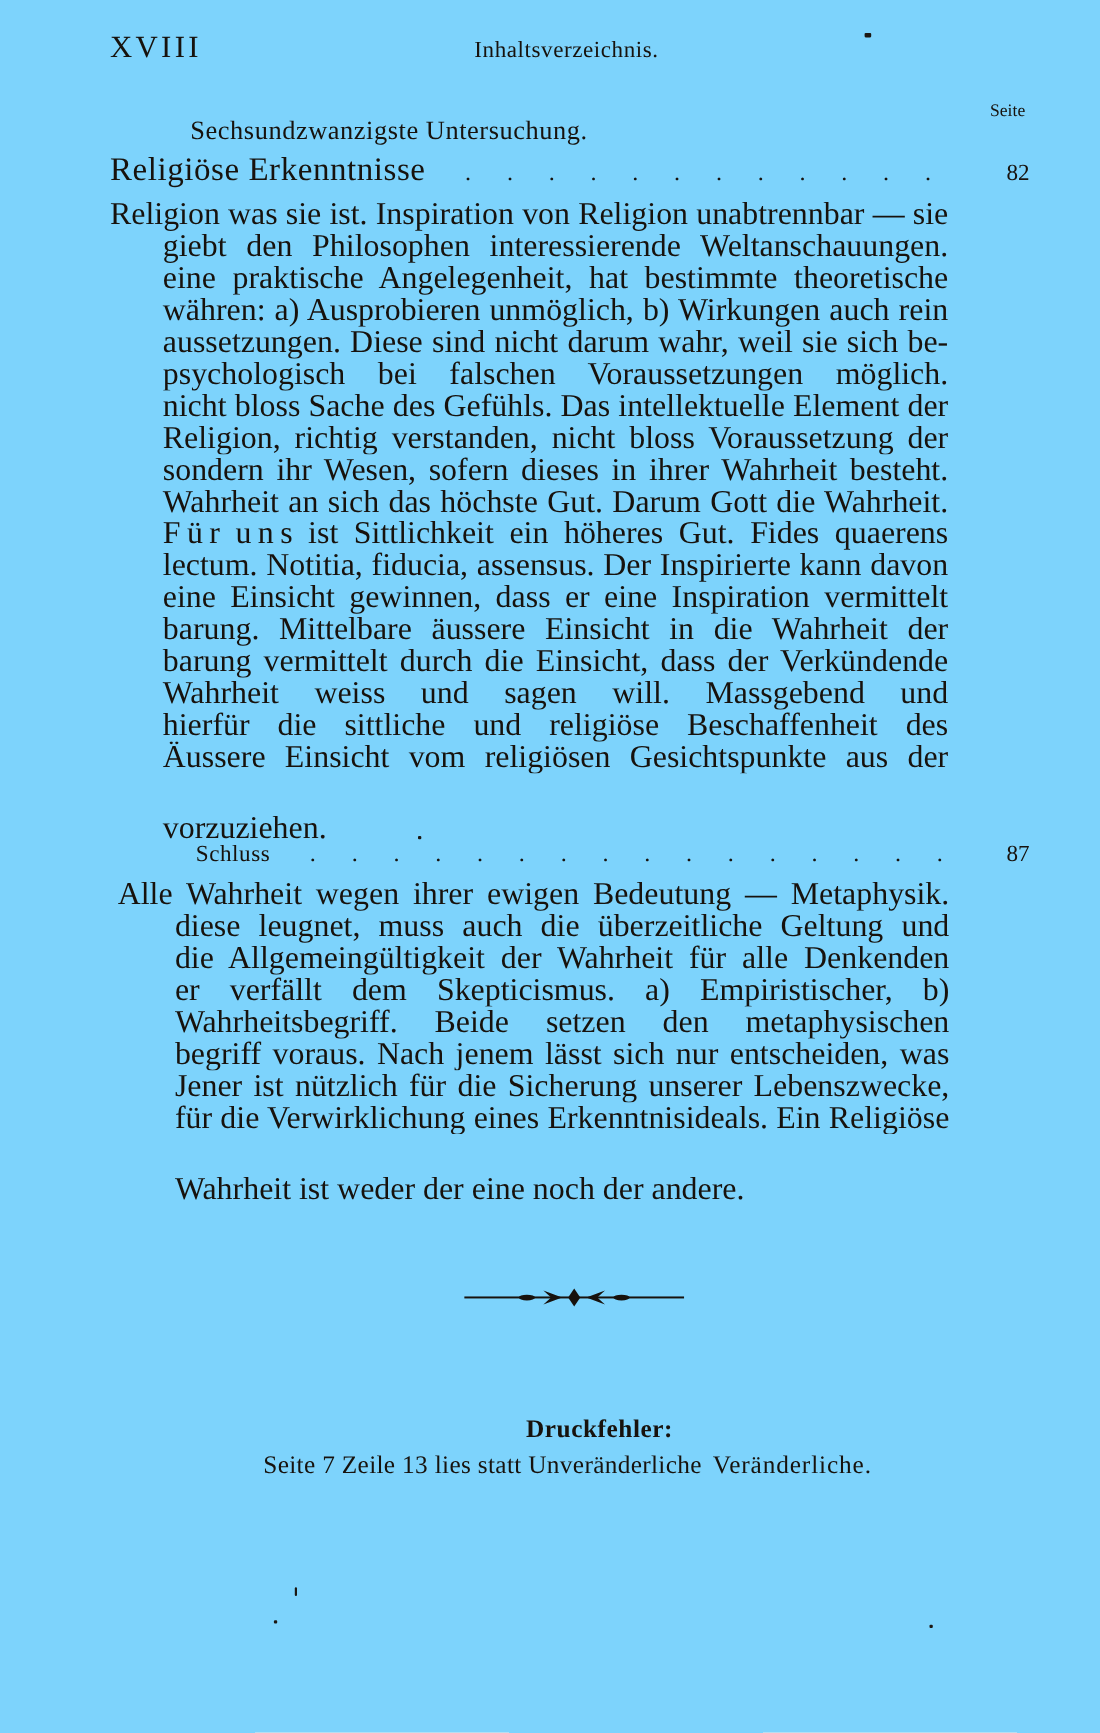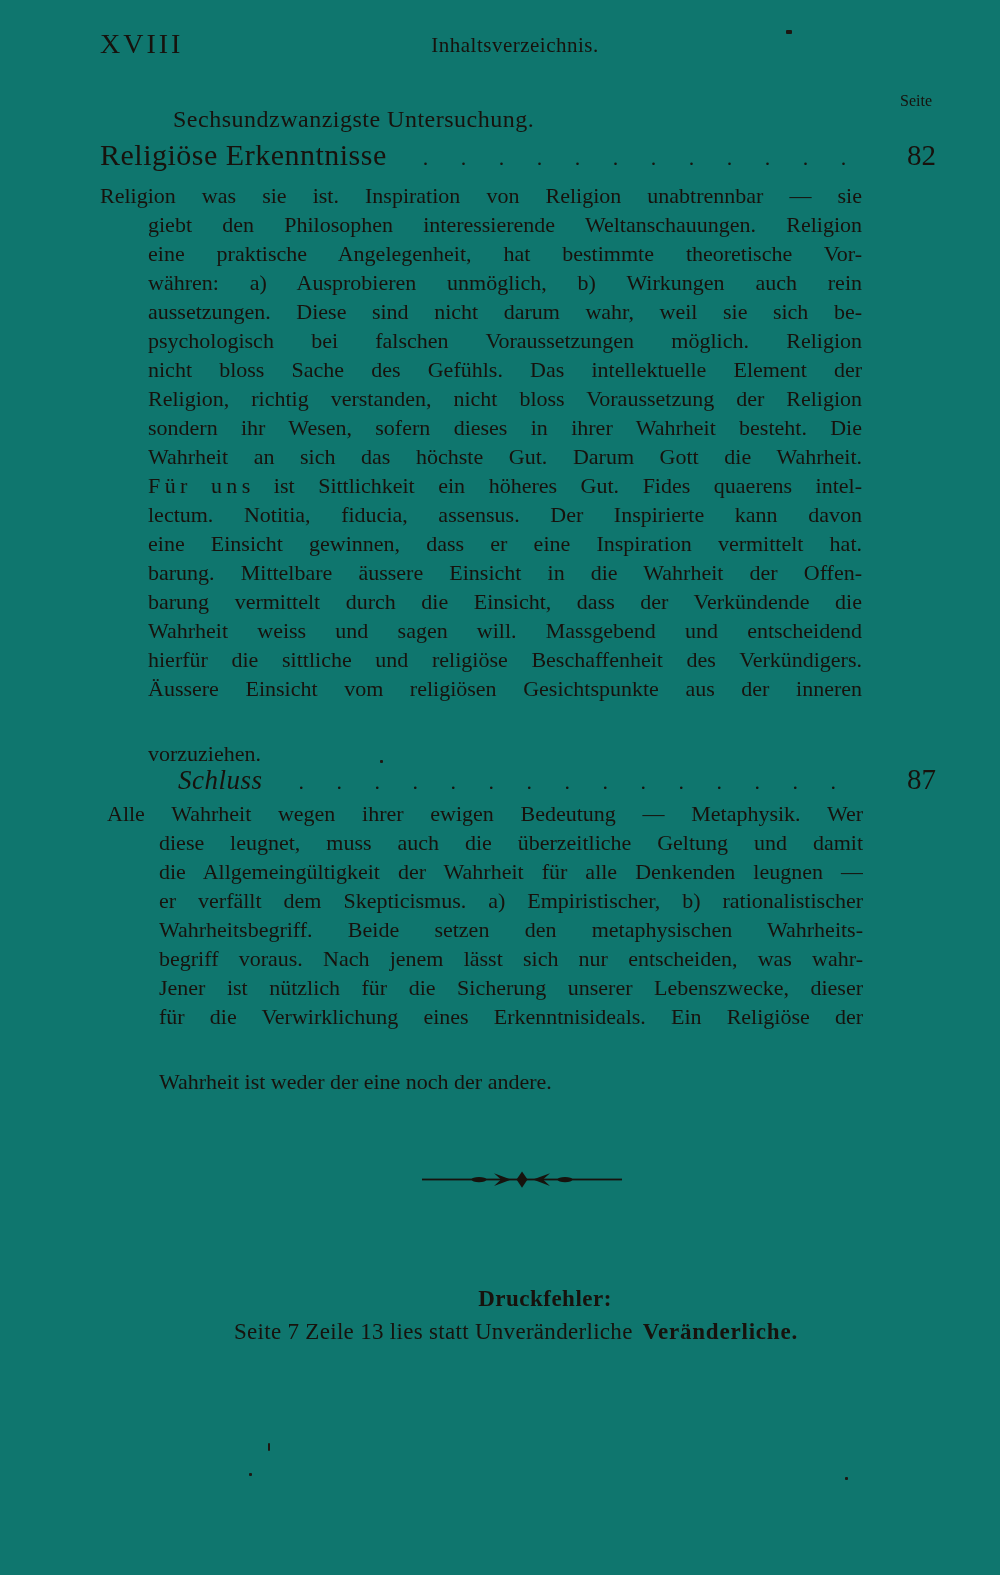--- a/index.html
+++ b/index.html
@@ -1,20 +1,20 @@
 <!DOCTYPE html>
 <html><head>
 <meta charset="utf-8">
 <style>
   html,body{margin:0;padding:0;background:#e8e8e8;}
   .page{
     position:relative;
     width:1000px;height:1575px;
     margin:0 auto;
-    background:#0f766e;
+    background:#7dd3fc;
     color:#17120d;
     font-family:"Liberation Serif","DejaVu Serif",serif;
     overflow:hidden;
   }
   .folio{
     position:absolute;left:100px;top:28px;
     font-size:28px;letter-spacing:3px;
   }
   .running-title{
     position:absolute;left:100px;top:33px;width:830px;
@@ -27,32 +27,32 @@
   .section-heading{
     position:absolute;left:173px;top:106px;
     font-size:24px;letter-spacing:.5px;
   }
   .entry{
     position:absolute;display:flex;align-items:baseline;gap:16px;
   }
   .entry-1{left:100px;top:138px;width:836px;}
   .entry-1 .entry-title{font-size:30px;white-space:nowrap;letter-spacing:.5px;}
   .entry-2{left:178px;top:763px;width:758px;}
-  .entry-2 .entry-title{font-size:27px;white-space:nowrap;letter-spacing:.5px;font-style:italic;}
+  .entry-2 .entry-title{font-size:21px;white-space:nowrap;letter-spacing:.5px;}
   .leader{
     flex:1;overflow:hidden;white-space:nowrap;
     font-size:22px;word-spacing:27px;
     margin:0 8px 0 20px;
   }
   .entry-page{
-    font-size:29px;min-width:46px;text-align:right;
+    font-size:21px;min-width:46px;text-align:right;
   }
   .para{
     position:absolute;
-    font-size:22px;line-height:29px;
+    font-size:29px;line-height:29px;
   }
   .para-1{left:100px;top:181px;width:762px;}
   .para-2{left:107px;top:799px;width:756px;}
   .bodyline{
     text-align:justify;text-align-last:justify;
     height:29px;overflow:hidden;
   }
   .para .bodyline:last-child{text-align-last:left;margin-top:36px;}
   .para-1 .bodyline + .bodyline{padding-left:48px;}
   .para-2 .bodyline + .bodyline{padding-left:52px;}
@@ -63,21 +63,21 @@
     position:absolute;left:100px;top:1286px;width:832px;
     text-align:center;
   }
   .errata-heading{
     font-size:23px;font-weight:bold;letter-spacing:.5px;
     padding-left:58px;
   }
   .errata-line{
     font-size:23px;margin-top:7px;letter-spacing:.3px;
   }
-  .errata-line .bold{font-weight:bold;margin-left:10px;letter-spacing:.8px;}
+  .errata-line .bold{font-weight:normal;margin-left:10px;letter-spacing:.8px;}
   .speck{position:absolute;background:#1c1712;border-radius:1px;}
 </style>
 </head>
 <body>
 
 <div class="page">
 
   <div class="folio">XVIII</div>
   <div class="running-title">Inhaltsverzeichnis.</div>
   <div class="seite-label">Seite</div>

